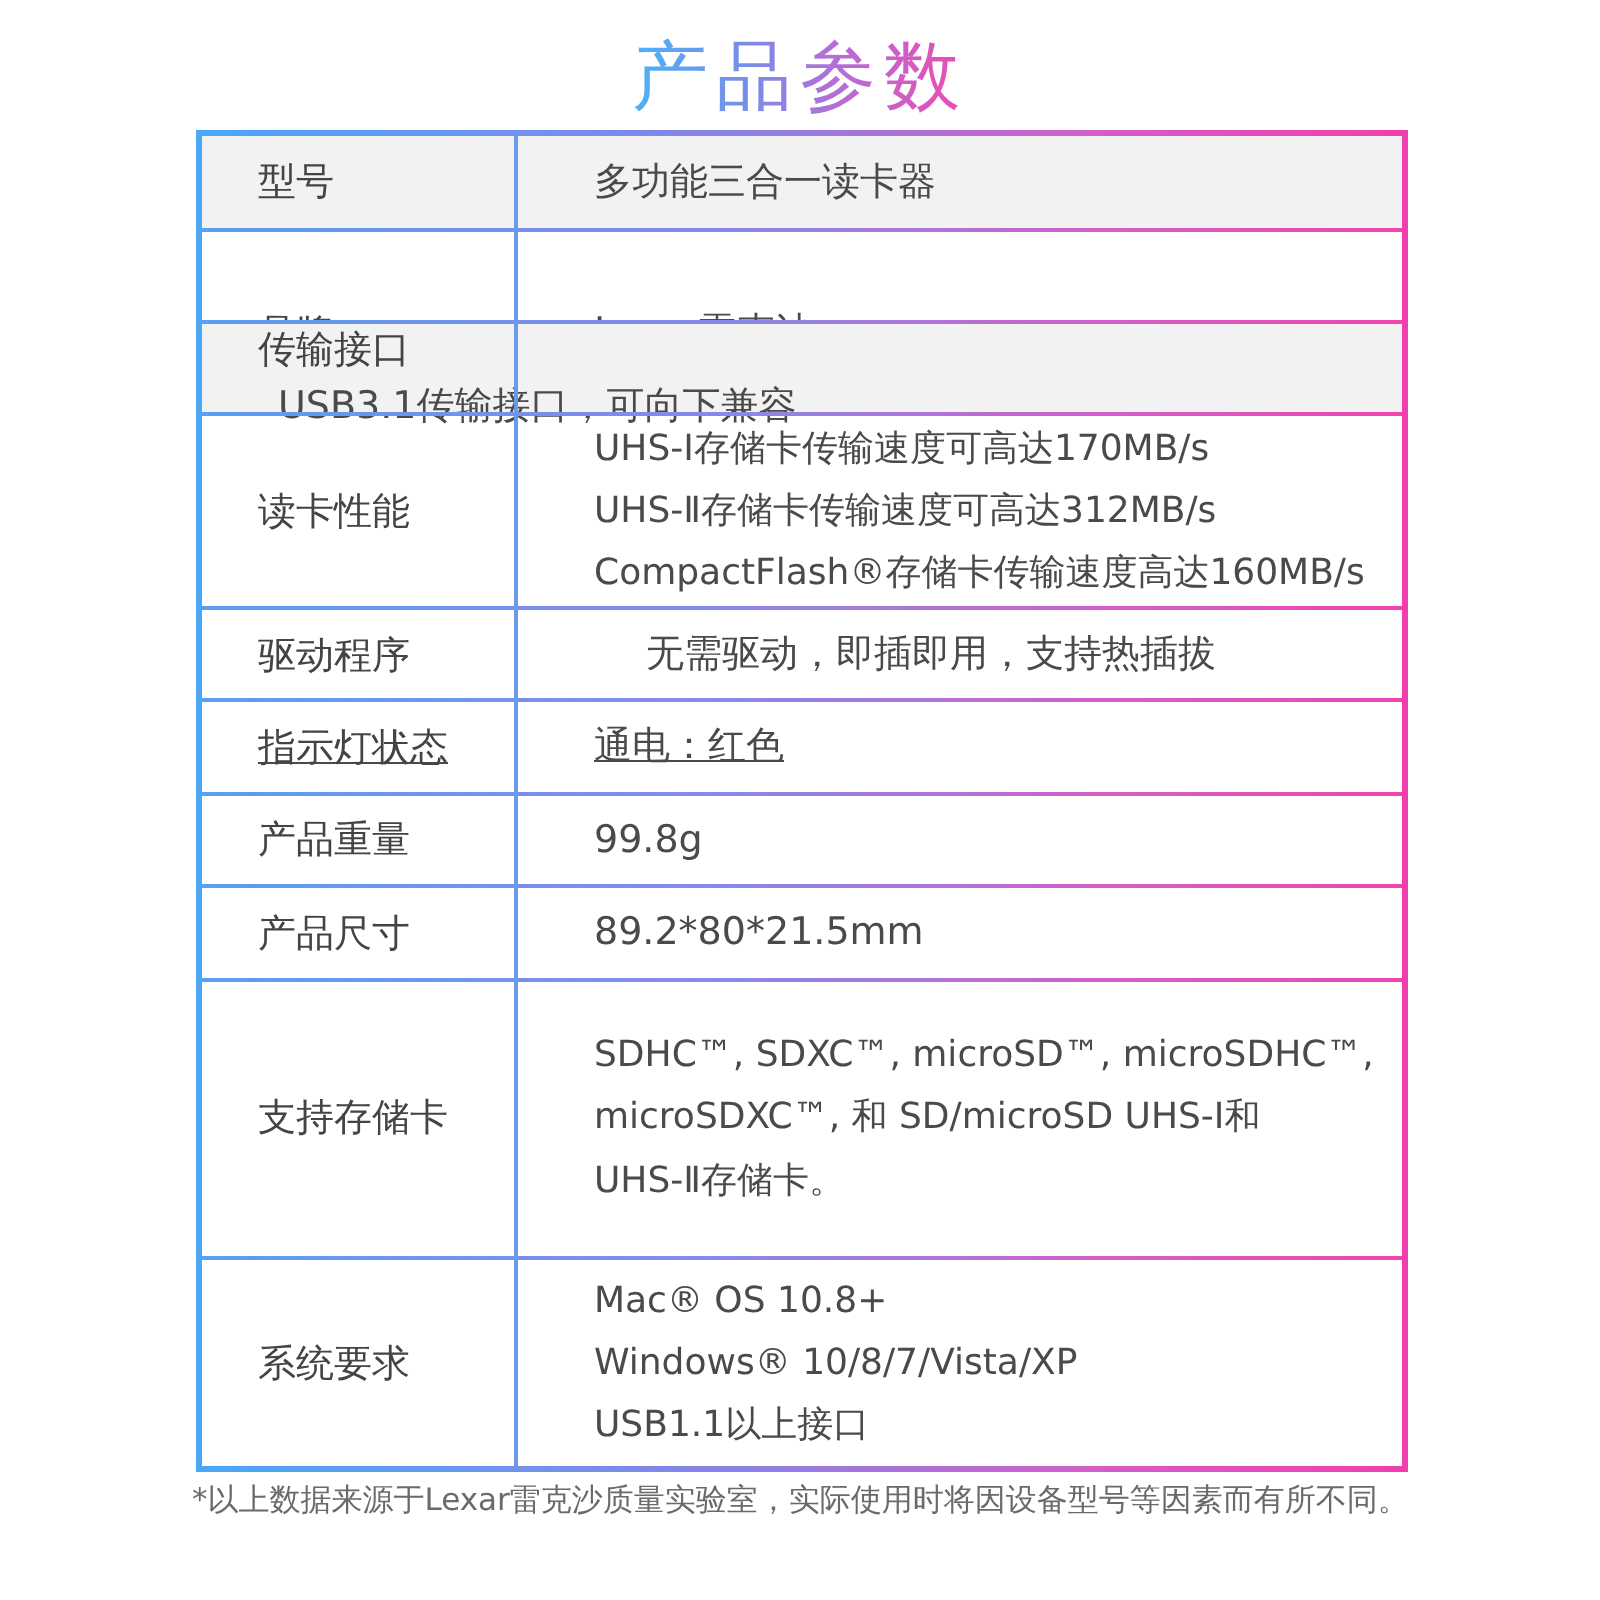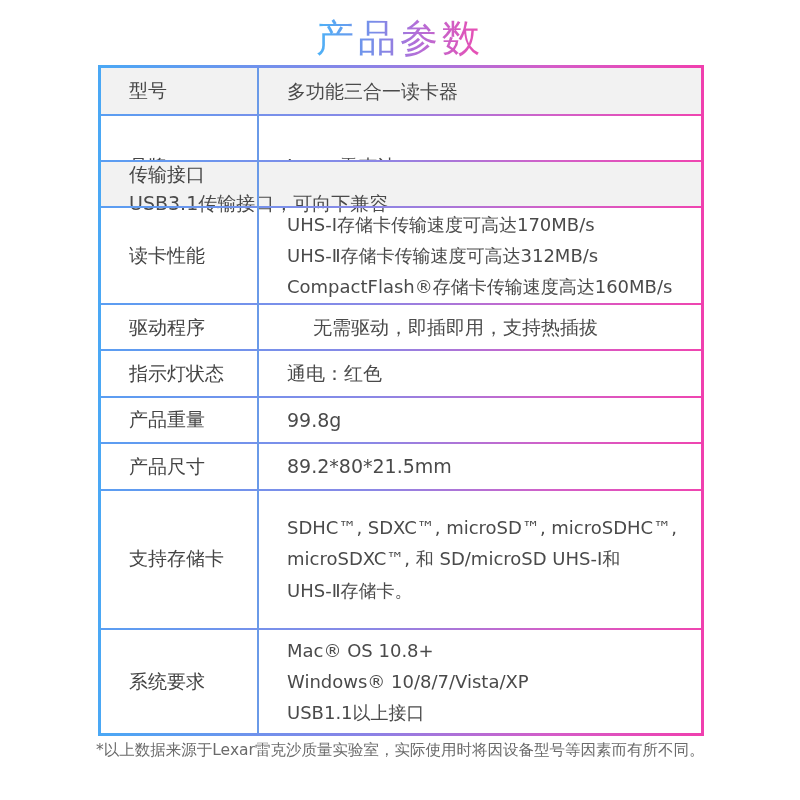--- a/index.html
+++ b/index.html
@@ -31,21 +31,21 @@
     background: linear-gradient(90deg, #5a9ef2 0%, #8a88e6 45%, #d260c8 75%, #ef45b0 100%);
   }
   .vline {
     position: absolute; left: 156px; top: 0; width: 2px; height: 100%; background: #6a9ae8;
   }
   .cell-label {
     width: 158px; box-sizing: border-box; padding-left: 28px;
     display: flex; align-items: center; font-size: 19px; color: #444;
   }
   .cell-value {
-    flex: 1; box-sizing: border-box; padding-left: 28px;
+    flex: 1; box-sizing: border-box; padding-left: 38px;
     display: flex; flex-direction: column; justify-content: center;
     font-size: 18px; color: #4a4a4a; line-height: 31px;
   }
   .cell-value.single { font-size: 19px; }
   .cell-value .line { white-space: nowrap; }
   .indicator { display: flex; }
   .indicator .gap { width: 62px; }
   .footnote {
     position: absolute; left: 96px; top: 737px; width: 612px;
     font-size: 15.5px; line-height: 26px; color: #6a6a6a;
@@ -94,21 +94,21 @@
     <div class="row-line" style="top:235px;"></div>
 
     <div class="row" style="top:237px;height:45px;gap:26px;">
       <div class="cell-label">驱动程序</div>
       <div class="cell-value single">
         <div class="line">无需驱动，即插即用，支持热插拔</div>
       </div>
     </div>
     <div class="row-line" style="top:281px;"></div>
 
-    <div class="row" style="top:283px;height:45px;">
+    <div class="row" style="top:283px;height:45px;text-decoration:underline;">
       <div class="cell-label">指示灯状态</div>
       <div class="cell-value single">
         <div class="line indicator">
           <span>通电：红色</span>
           <span class="gap"></span>
         </div>
       </div>
     </div>
     <div class="row-line" style="top:328px;"></div>
 

